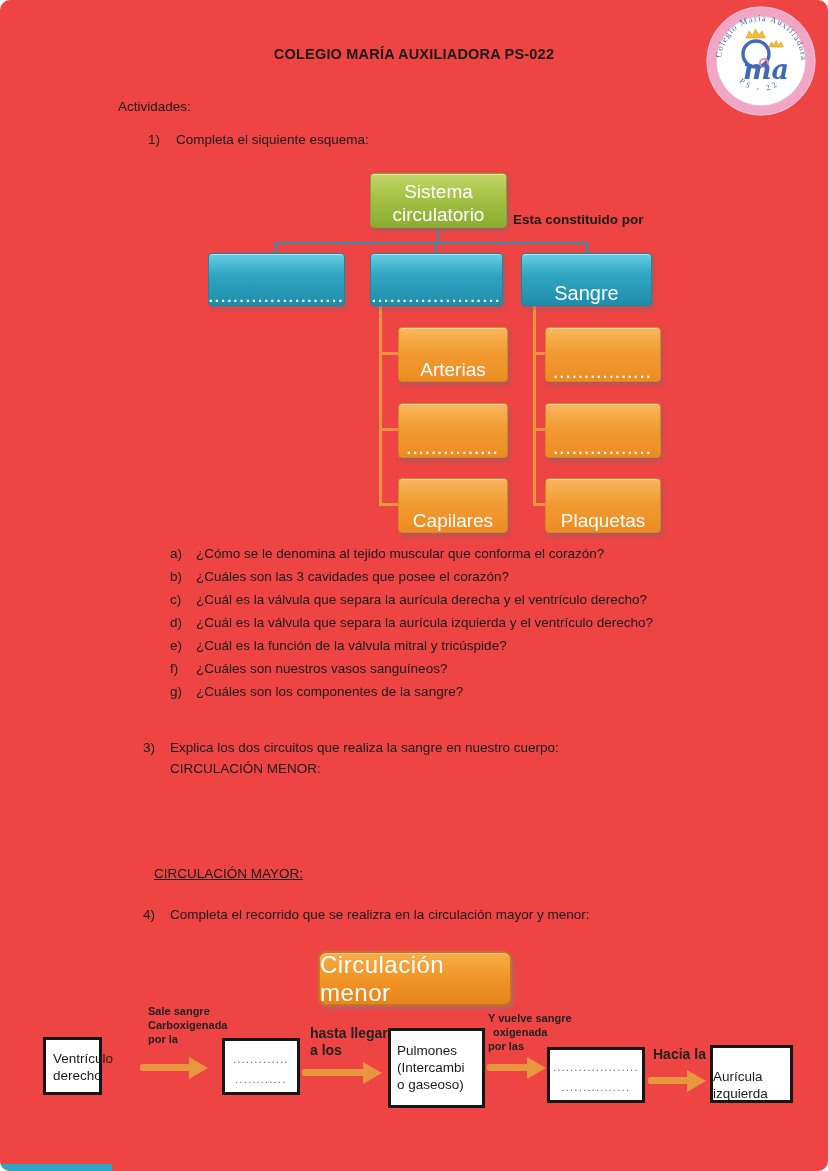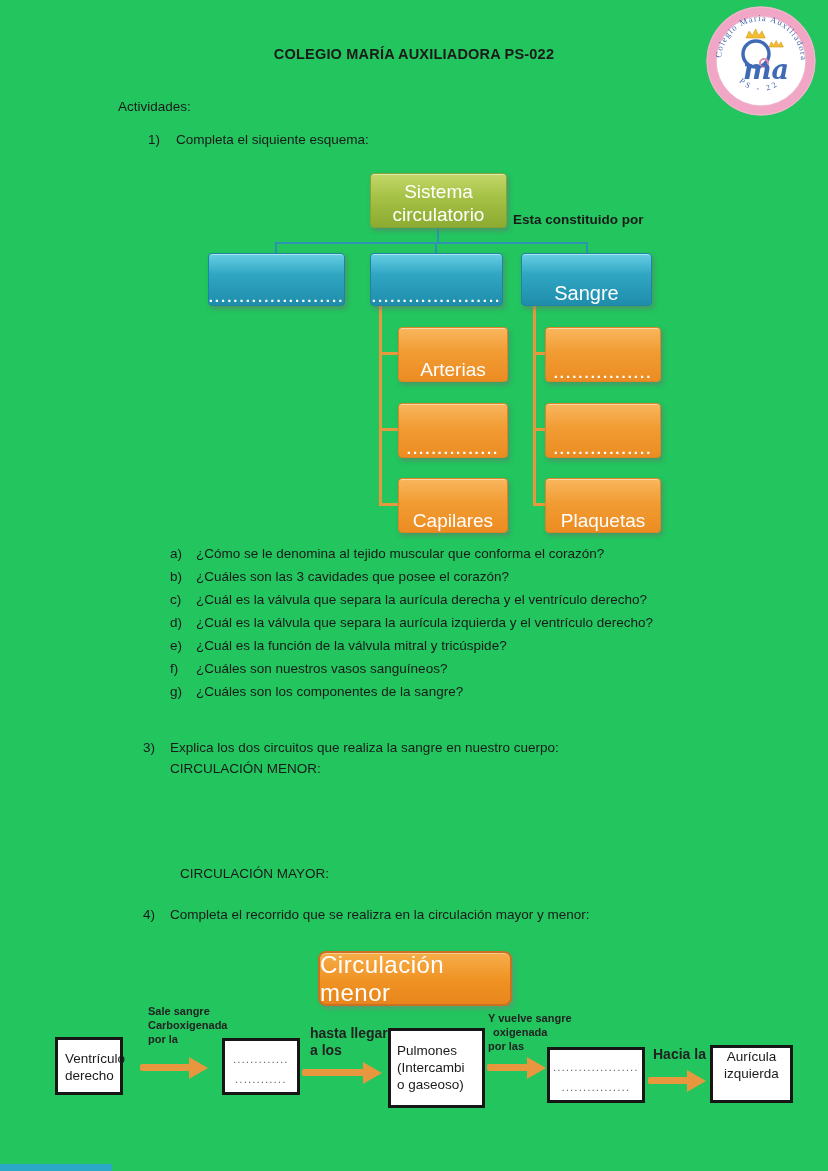--- a/index.html
+++ b/index.html
@@ -1,19 +1,19 @@
 <!DOCTYPE html>
 <html><head>
 <meta charset="utf-8">
 <style>
   * { margin:0; padding:0; box-sizing:border-box; }
   html,body { background:#ffffff; }
   .page {
-    position:relative; width:828px; height:1171px; background:#22c55e;
-    font-family:"Liberation Sans", sans-serif; color:#1a1a1a; overflow:hidden;
+    position:relative; width:828px; height:1171px; background:#ef4444;
+    font-family:"Liberation Sans", sans-serif; color:#1a1a1a; overflow:hidden;border-radius:10px;
   }
   .abs { position:absolute; }
   .doc-text { font-size:13.5px; color:#1a1a1a; line-height:1; white-space:nowrap; }
   .header-title { top:46px; left:0; width:100%; text-align:center; font-weight:bold; font-size:14.5px; letter-spacing:.2px; }
 
   
   .node { display:flex; align-items:flex-end; justify-content:center; text-align:center;
           color:#fff; border-radius:4px;
           box-shadow: inset 0 1px 0 rgba(255,255,255,.45), 2px 3px 4px rgba(110,110,110,.5); }
   .green-box { background:linear-gradient(180deg,#c3d76a 0%,#a6c247 42%,#8cab31 100%); border:1px solid #88a437; font-size:19px; line-height:1.2; }
@@ -141,45 +141,45 @@
       <div class="qitem">
           <span class="qletter">g)</span>
           <span>¿Cuáles son los componentes de la sangre?</span>
         </div>
     </div>
   </div>
 
   <div class="abs doc-text" style="left:143px; top:741px;">3)</div>
   <div class="abs doc-text" style="left:170px; top:741px;">Explica los dos circuitos que realiza la sangre en nuestro cuerpo:</div>
   <div class="abs doc-text" style="left:170px; top:762px;">CIRCULACIÓN MENOR:</div>
-  <div class="abs doc-text" style="left:180px; top:867px;">CIRCULACIÓN MAYOR:</div>
+  <div class="abs doc-text" style="left:154px; top:867px;text-decoration:underline;">CIRCULACIÓN MAYOR:</div>
 
   <div class="abs doc-text" style="left:143px; top:908px;">4)</div>
   <div class="abs title-box" style="left:318px; top:951px; width:194px; height:55px;">Circulación menor</div>
 
   <div class="abs doc-text" style="left:170px; top:908px;">Completa el recorrido que se realizra en la circulación mayor y menor:</div>
 
-  <div class="fbox" style="left:55px; top:1037px; width:68px; height:58px; padding:10px 0 0 7px;">
+  <div class="fbox" style="left:43px; top:1037px; width:59px; height:58px; padding:10px 0 0 7px;">
     <div>Ventrículo</div>
     <div>derecho</div>
   </div>
   <div class="fbox fdots" style="left:222px; top:1038px; width:78px; height:57px; padding-top:9px;">
     <div>.............</div>
     <div>............</div>
   </div>
   <div class="fbox" style="left:388px; top:1028px; width:97px; height:80px; padding:11px 0 0 6px;">
     <div>Pulmones</div>
     <div>(Intercambi</div>
     <div>o gaseoso)</div>
   </div>
   <div class="fbox fdots" style="left:547px; top:1047px; width:98px; height:56px; padding-top:8px;">
     <div>....................</div>
     <div>................</div>
   </div>
-  <div class="fbox" style="left:710px; top:1045px; width:83px; height:58px; padding-top:0; text-align:center;">
+  <div class="fbox" style="left:710px; top:1045px; width:83px; height:58px; padding-top:20px; text-align:left;">
     <div>Aurícula</div>
     <div>izquierda</div>
   </div>
 
   <div class="flabel" style="left:148px; top:1004px;">
     <div>Sale sangre</div>
     <div>Carboxigenada</div>
     <div>por la</div>
   </div>
   <div class="flabel big" style="left:310px; top:1025px;">

